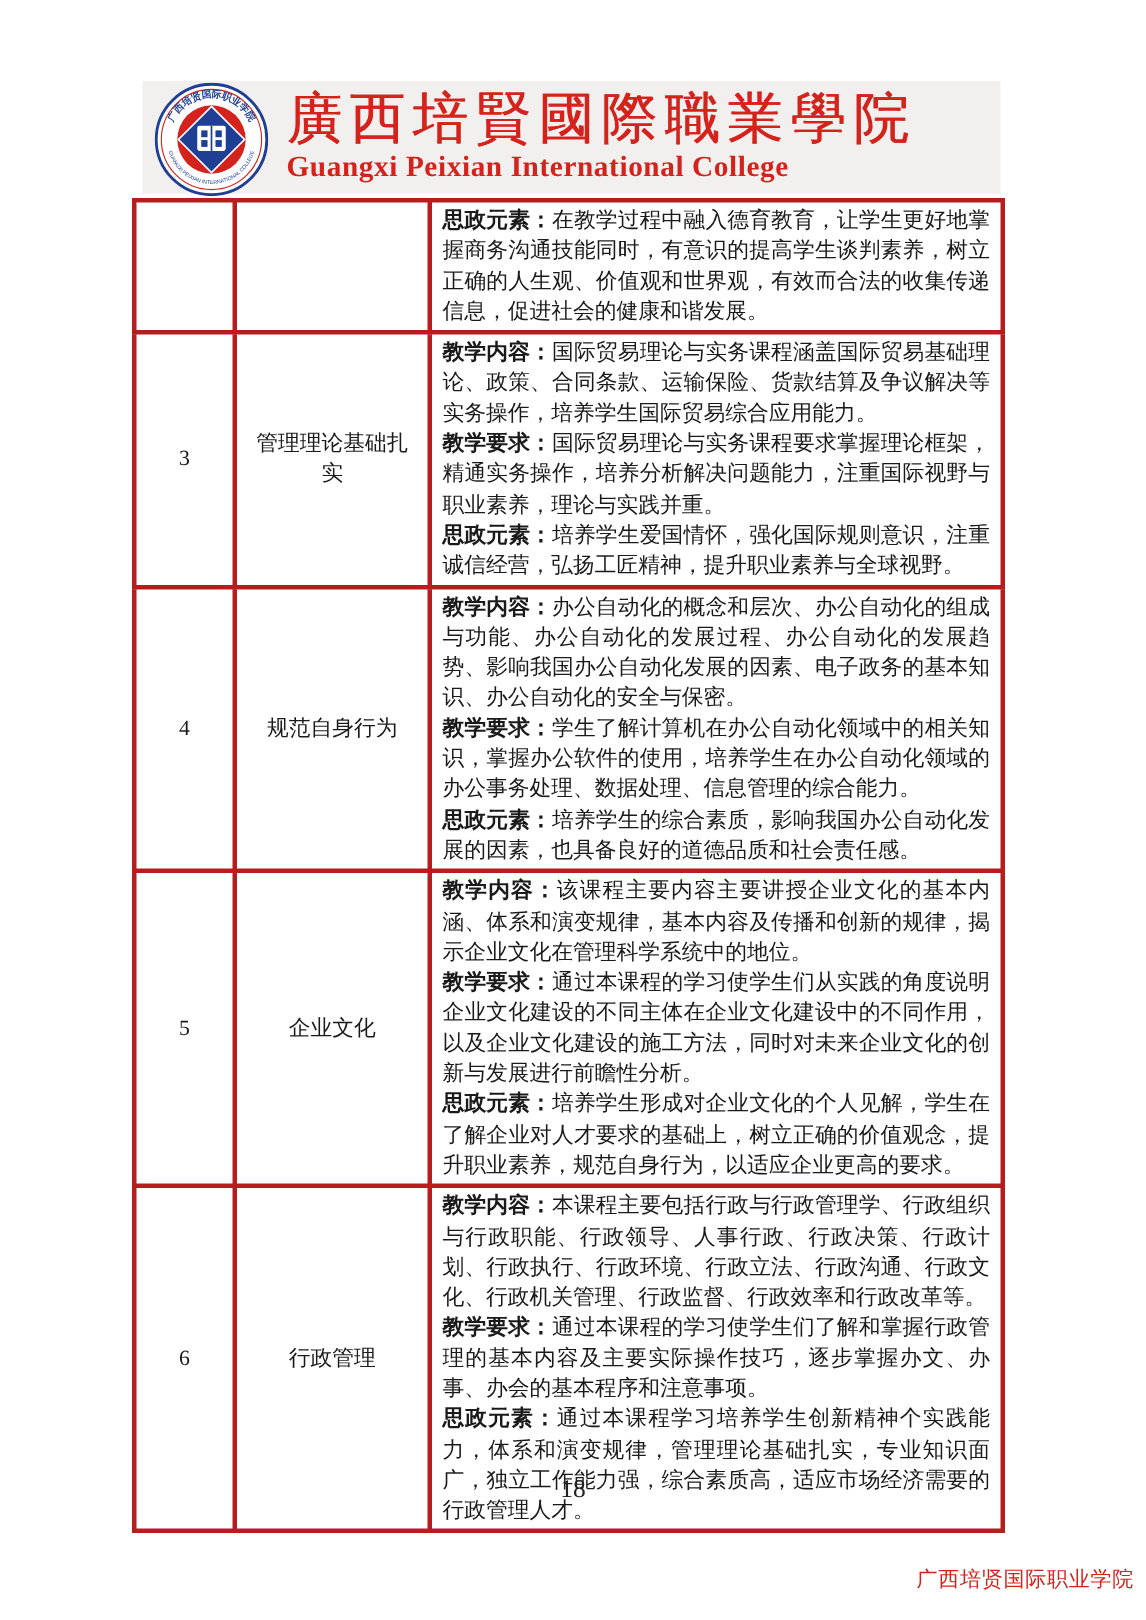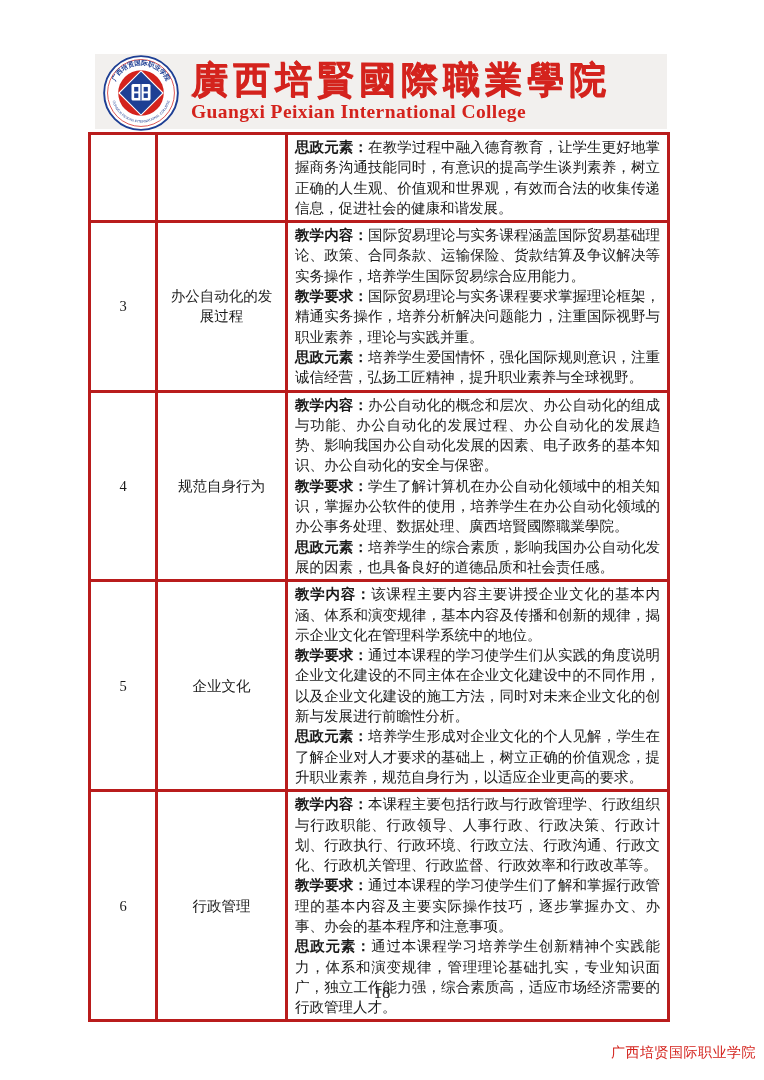--- a/index.html
+++ b/index.html
@@ -25,21 +25,21 @@
   .logo-wrap {
     flex: 0 0 auto;
     width: 76px; height: 76px;
     margin-left: 8px;
     margin-top: 2px;
   }
   .titles { margin-left: 12px; }
   .title-cn {
     color: #d4231d;
     font-size: 37px;
-    font-weight: bold;
+    font-weight: normal;
     letter-spacing: 5px;
     line-height: 1.05;
     white-space: nowrap;
     font-family: "Liberation Serif", "DejaVu Serif", serif;
     text-shadow: 0.5px 0.5px 0 #d4231d;
   }
   .title-en {
     color: #d4231d;
     font-size: 19.5px;
     font-weight: bold;
@@ -136,36 +136,36 @@
       <td class="col-no"></td>
       <td class="col-course"></td>
       <td class="col-desc">
 
       <p class="desc-p"><b>思政元素：</b><span>在教学过程中融入德育教育，让学生更好地掌握商务沟通技能同时，有意识的提高学生谈判素养，树立正确的人生观、价值观和世界观，有效而合法的收集传递信息，促进社会的健康和谐发展。</span></p>
           </td>
     </tr>
 
     <tr class="course-row">
       <td class="col-no">3</td>
-      <td class="col-course">办公自动化的发展过程</td>
+      <td class="col-course">管理理论基础扎实</td>
       <td class="col-desc">
 
       <p class="desc-p"><b>教学内容：</b><span>国际贸易理论与实务课程涵盖国际贸易基础理论、政策、合同条款、运输保险、货款结算及争议解决等实务操作，培养学生国际贸易综合应用能力。</span></p>
             <p class="desc-p"><b>教学要求：</b><span>国际贸易理论与实务课程要求掌握理论框架，精通实务操作，培养分析解决问题能力，注重国际视野与职业素养，理论与实践并重。</span></p>
             <p class="desc-p"><b>思政元素：</b><span>培养学生爱国情怀，强化国际规则意识，注重诚信经营，弘扬工匠精神，提升职业素养与全球视野。</span></p>
           </td>
     </tr>
 
     <tr class="course-row">
       <td class="col-no">4</td>
       <td class="col-course">规范自身行为</td>
       <td class="col-desc">
 
       <p class="desc-p"><b>教学内容：</b><span>办公自动化的概念和层次、办公自动化的组成与功能、办公自动化的发展过程、办公自动化的发展趋势、影响我国办公自动化发展的因素、电子政务的基本知识、办公自动化的安全与保密。</span></p>
-            <p class="desc-p"><b>教学要求：</b><span>学生了解计算机在办公自动化领域中的相关知识，掌握办公软件的使用，培养学生在办公自动化领域的办公事务处理、数据处理、廣西培賢國際職業學院。</span></p>
+            <p class="desc-p"><b>教学要求：</b><span>学生了解计算机在办公自动化领域中的相关知识，掌握办公软件的使用，培养学生在办公自动化领域的办公事务处理、数据处理、信息管理的综合能力。</span></p>
             <p class="desc-p"><b>思政元素：</b><span>培养学生的综合素质，影响我国办公自动化发展的因素，也具备良好的道德品质和社会责任感。</span></p>
           </td>
     </tr>
 
     <tr class="course-row">
       <td class="col-no">5</td>
       <td class="col-course">企业文化</td>
       <td class="col-desc">
 
       <p class="desc-p"><b>教学内容：</b><span>该课程主要内容主要讲授企业文化的基本内涵、体系和演变规律，基本内容及传播和创新的规律，揭示企业文化在管理科学系统中的地位。</span></p>

